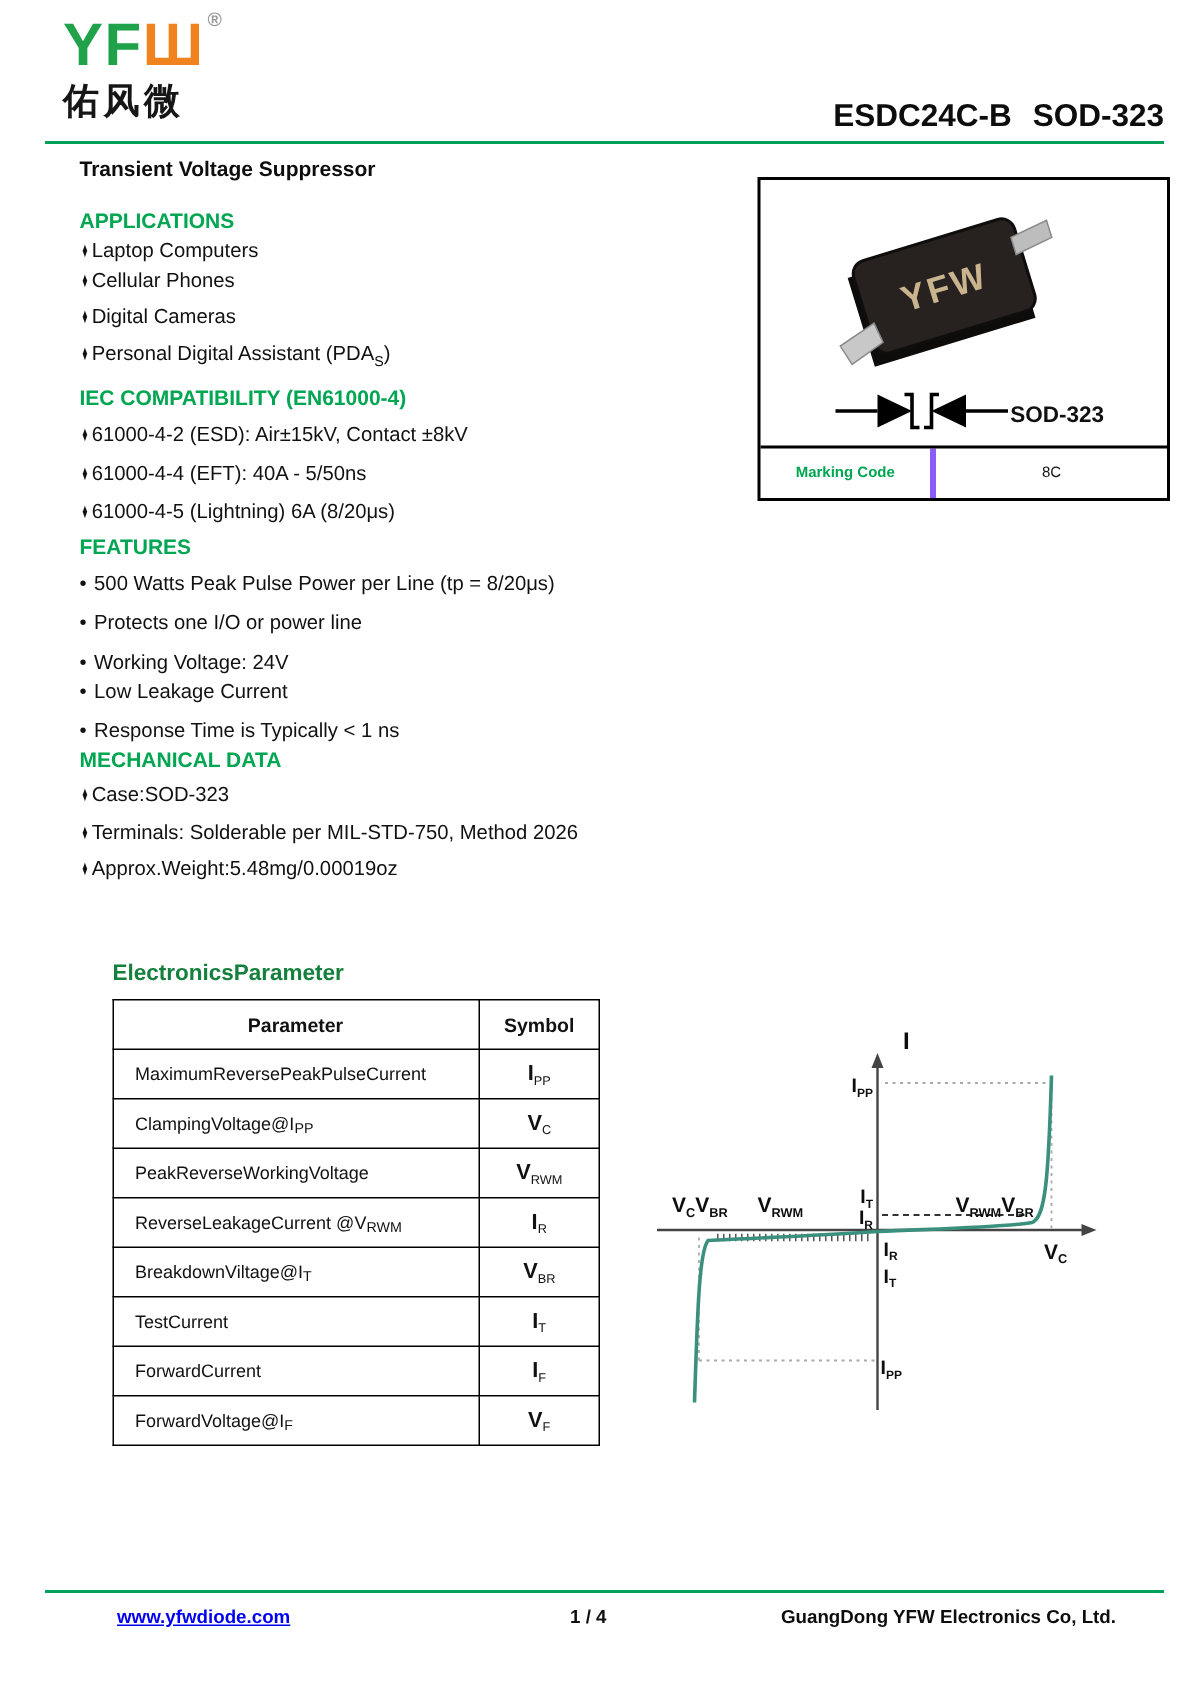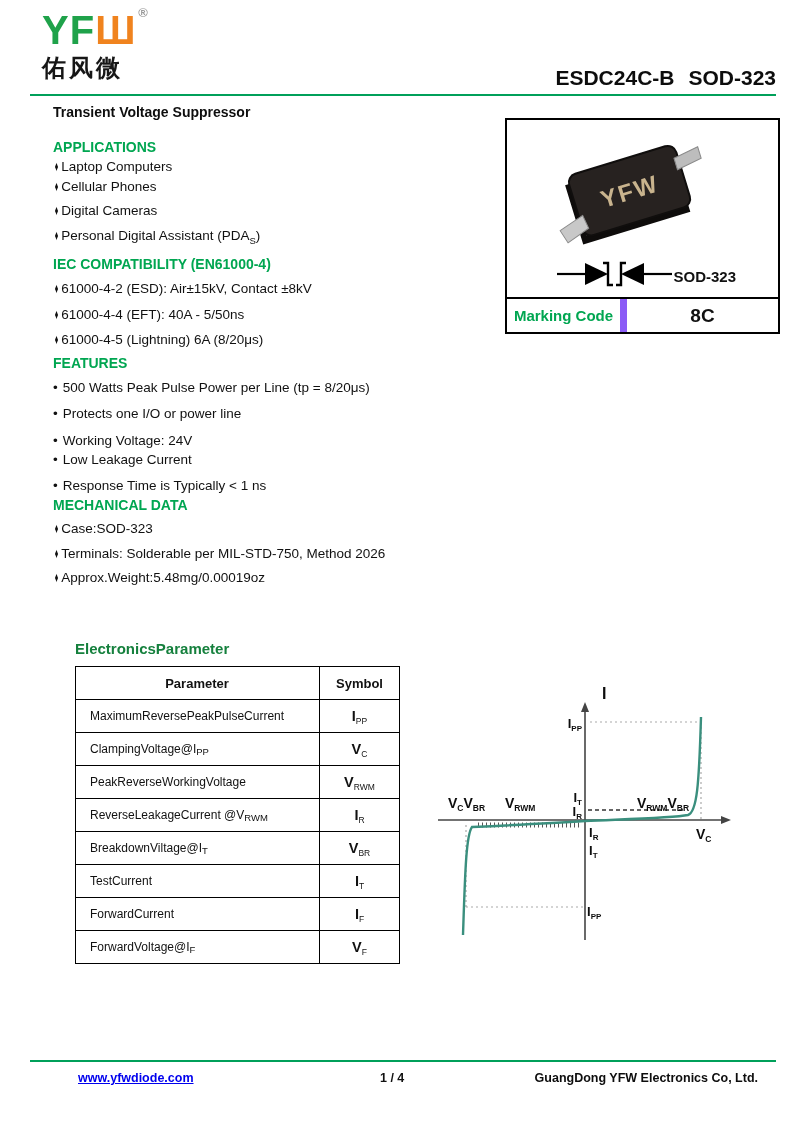--- a/index.html
+++ b/index.html
@@ -28,23 +28,23 @@
   .dotb{margin-right:5px;}
   sub.small{font-size:9.5px;}
 
   
   .pin-wrap{position:absolute;left:505px;top:118px;width:275px;}
   .pin-title{color:#00A651;font-weight:700;font-size:15px;text-align:center;margin-bottom:5px;}
   .pin-box{border:2px solid #000;width:271px;}
   .pin-main{position:relative;height:177px;border-bottom:2px solid #000;}
   .pkg-label{position:absolute;right:42px;bottom:12px;font-weight:700;font-size:15px;}
   .pin-bottom{display:flex;height:33px;}
-  .pin-bottom .cell-l{width:113px;border-right:7px solid #8b5cf6;display:flex;align-items:center;justify-content:center;
-        color:#00A651;font-weight:700;font-size:15px;}
-  .pin-bottom .cell-r{flex:1;display:flex;align-items:center;justify-content:center;font-weight:700;font-size:19px;}
+  .pin-bottom .cell-l{width:113px;border-right:4px solid #8b5cf6;display:flex;align-items:center;justify-content:center;
+        color:#00A651;font-weight:700;font-size:10px;}
+  .pin-bottom .cell-r{flex:1;display:flex;align-items:center;justify-content:center;font-weight:400;font-size:10px;}
   .pkg-svg{position:absolute;left:25px;top:8px;}
   .diode-svg{position:absolute;left:48px;top:136px;}
 
   
   .elec{position:absolute;left:75px;top:640px;}
   .elec-head{color:#15803d;font-weight:700;font-size:15px;margin-bottom:9px;}
   table.params{border-collapse:collapse;border-radius:31px;}
   table.params th,table.params td{border:1.6px solid #000;}
   table.params th{font-size:13px;font-weight:700;height:30px;text-align:center;}
   .pcell{width:228px;font-size:12px;padding-left:14px;height:30px;}
@@ -54,21 +54,21 @@
   .scell .ssub{font-size:8.5px;position:relative;top:3px;}
 
   
   .curve-wrap{position:absolute;left:430px;top:675px;}
   .curve-wrap text{font-family:"Liberation Sans",sans-serif;font-weight:700;fill:#0d0d0d;}
 
   
   .footer{position:absolute;left:0;top:1071px;width:800px;font-size:12.5px;font-weight:700;}
   .f-link{position:absolute;left:78px;color:#0000EE;text-decoration:underline;cursor:pointer;}
   .f-page{position:absolute;left:380px;color:#111;}
-  .f-company{position:absolute;right:42px;color:#0d0d0d;}
+  .f-company{position:absolute;right:56px;color:#0d0d0d;}
 </style>
 </head>
 <body>
 
 <div class="page">
 
   <div class="logo">
     <div class="logo-en"><span class="yf">YF</span><span class="w">Ш</span><span class="reg">®</span></div>
     <div class="logo-cn">佑风微</div>
   </div>

